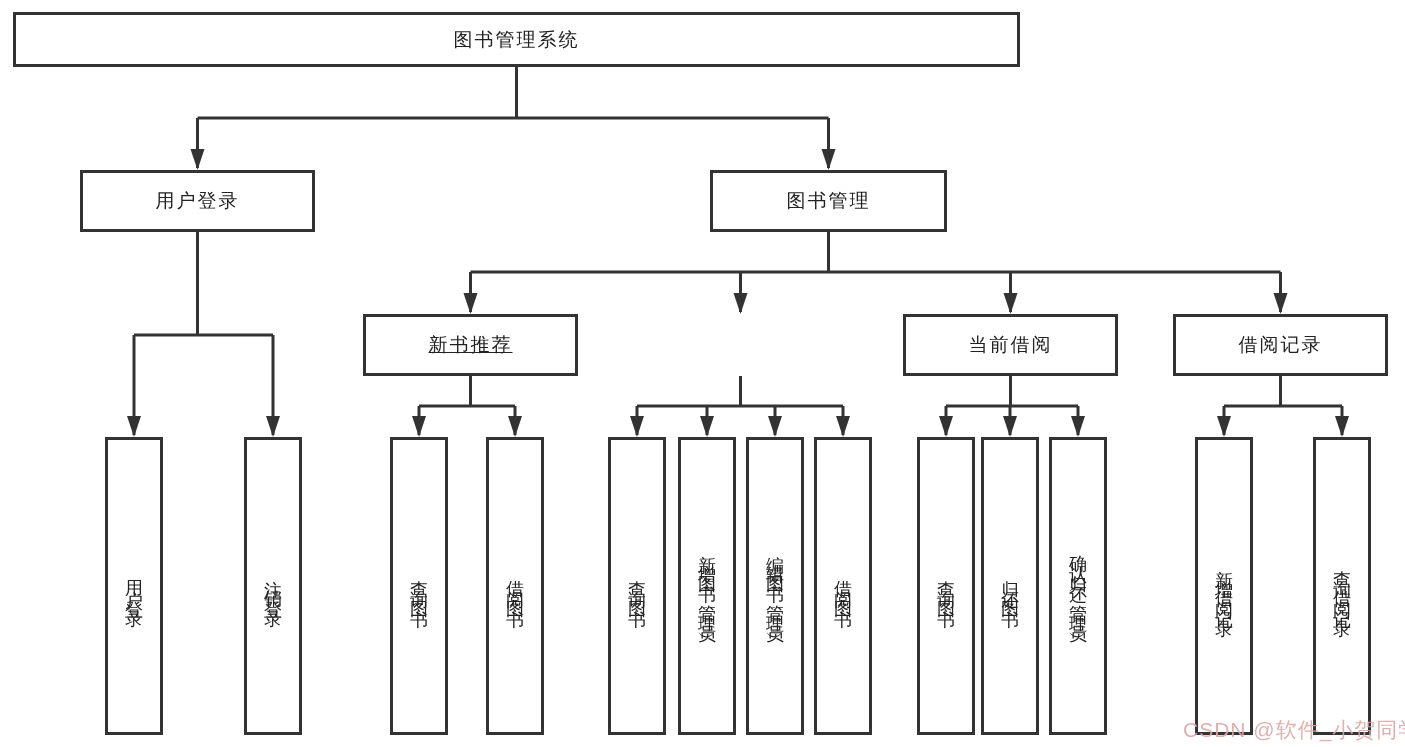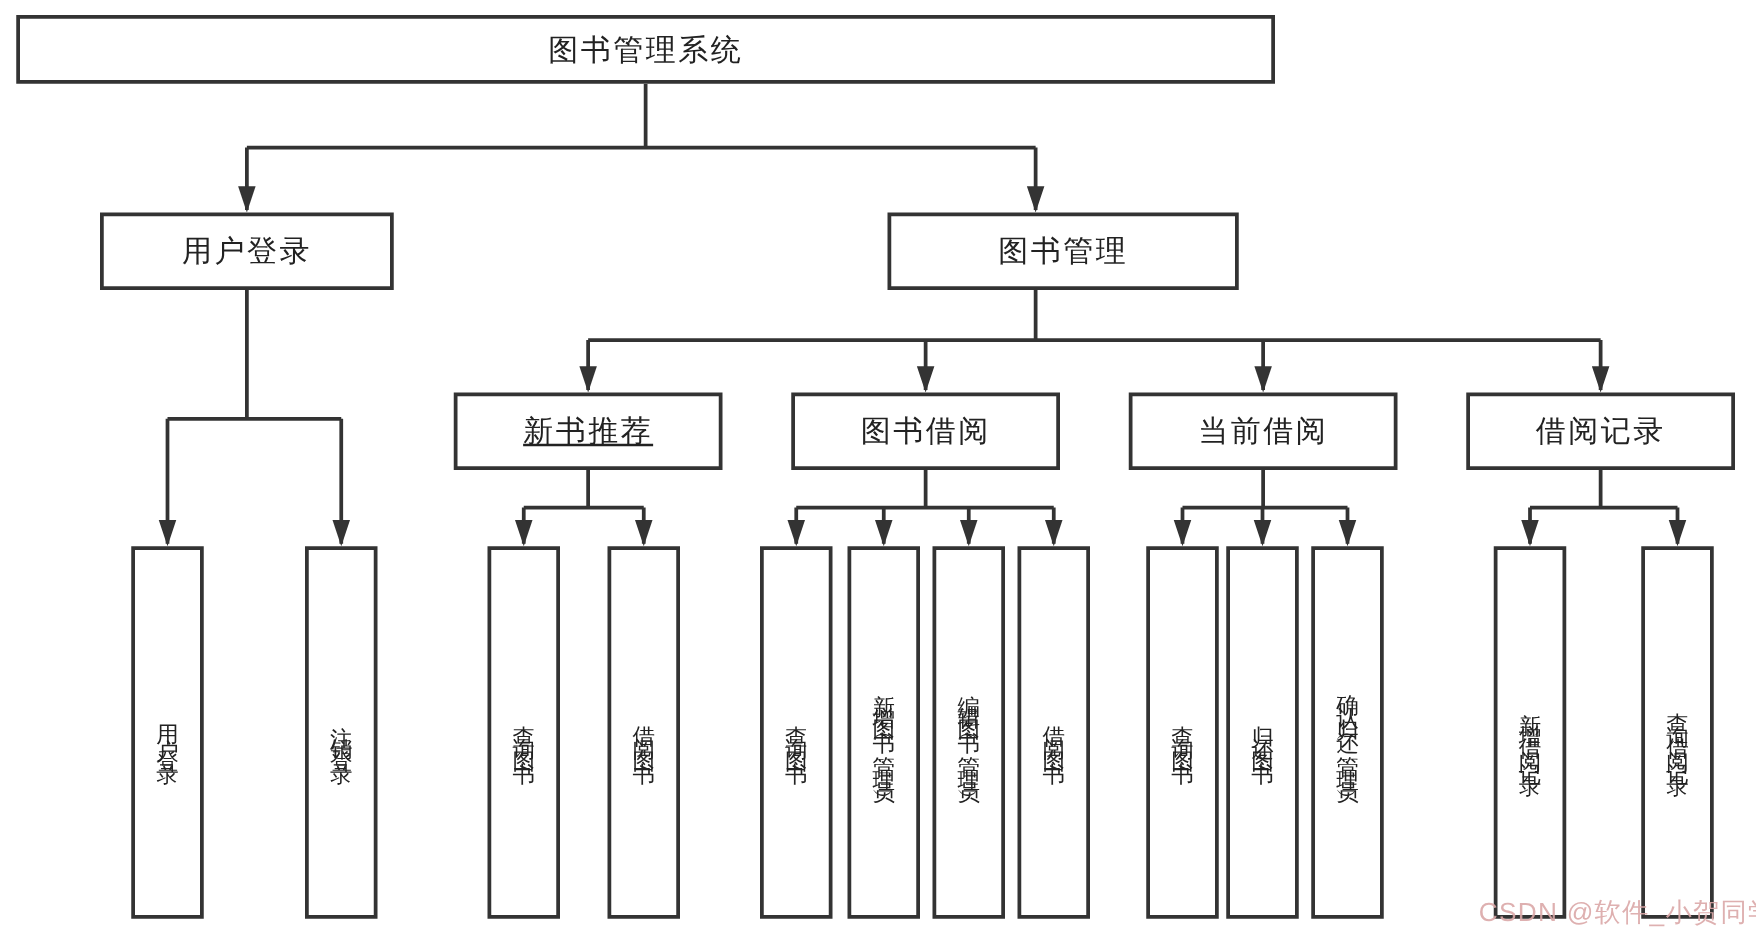--- a/index.html
+++ b/index.html
@@ -1,21 +1,21 @@
 <!DOCTYPE html>
 <html><head>
 <meta charset="utf-8">
 <style>
   html,body{margin:0;padding:0;background:#fff;}
   #stage{position:relative;width:1405px;height:747px;background:#fff;overflow:hidden;
          font-family:"Liberation Sans","DejaVu Sans",sans-serif;color:#222;}
   #wires{position:absolute;left:0;top:0;z-index:1;}
   .box{position:absolute;background:#fff;border:3px solid #333;box-sizing:border-box;
        display:flex;align-items:center;justify-content:center;z-index:2;}
-  .h span{font-size:24px;letter-spacing:2px;}
+  .h span{font-size:19px;letter-spacing:2px;}
   .root{left:13px;top:12px;width:1007px;height:55px;}
   .lvl2{top:170px;height:62px;}
   .lvl3{top:314px;width:215px;height:62px;}
   .leaf{top:437px;width:58px;height:298px;}
   .leaf span{writing-mode:vertical-rl;font-size:18px;line-height:1;letter-spacing:10px;}
   .wm{position:absolute;left:1183px;top:716px;font-size:21px;color:#dba8a8;opacity:.9;
       white-space:nowrap;z-index:3;letter-spacing:1px;}
 </style>
 </head>
 <body>
@@ -88,29 +88,26 @@
     </g>
   </svg>
 
   <div class="box root h">
     <span>图书管理系统</span>
   </div>
 
   <div class="box lvl2 h" style="left:80px;width:235px;">
     <span>用户登录</span>
   </div>
-  <div class="box lvl2 h" style="left:710px;width:281px;">
+  <div class="box lvl2 h" style="left:710px;width:237px;">
     <span>图书管理</span>
   </div>
 
   <div class="box lvl3 h" style="left:363px;text-decoration:underline;">
     <span>新书推荐</span>
-  </div>
-  <div class="box lvl3 h" style="left:633px;">
-    <span>图书借阅</span>
   </div>
   <div class="box lvl3 h" style="left:903px;">
     <span>当前借阅</span>
   </div>
   <div class="box lvl3 h" style="left:1173px;">
     <span>借阅记录</span>
   </div>
 
   <div class="box leaf" style="left:105px;">
     <span>用户登录</span>

